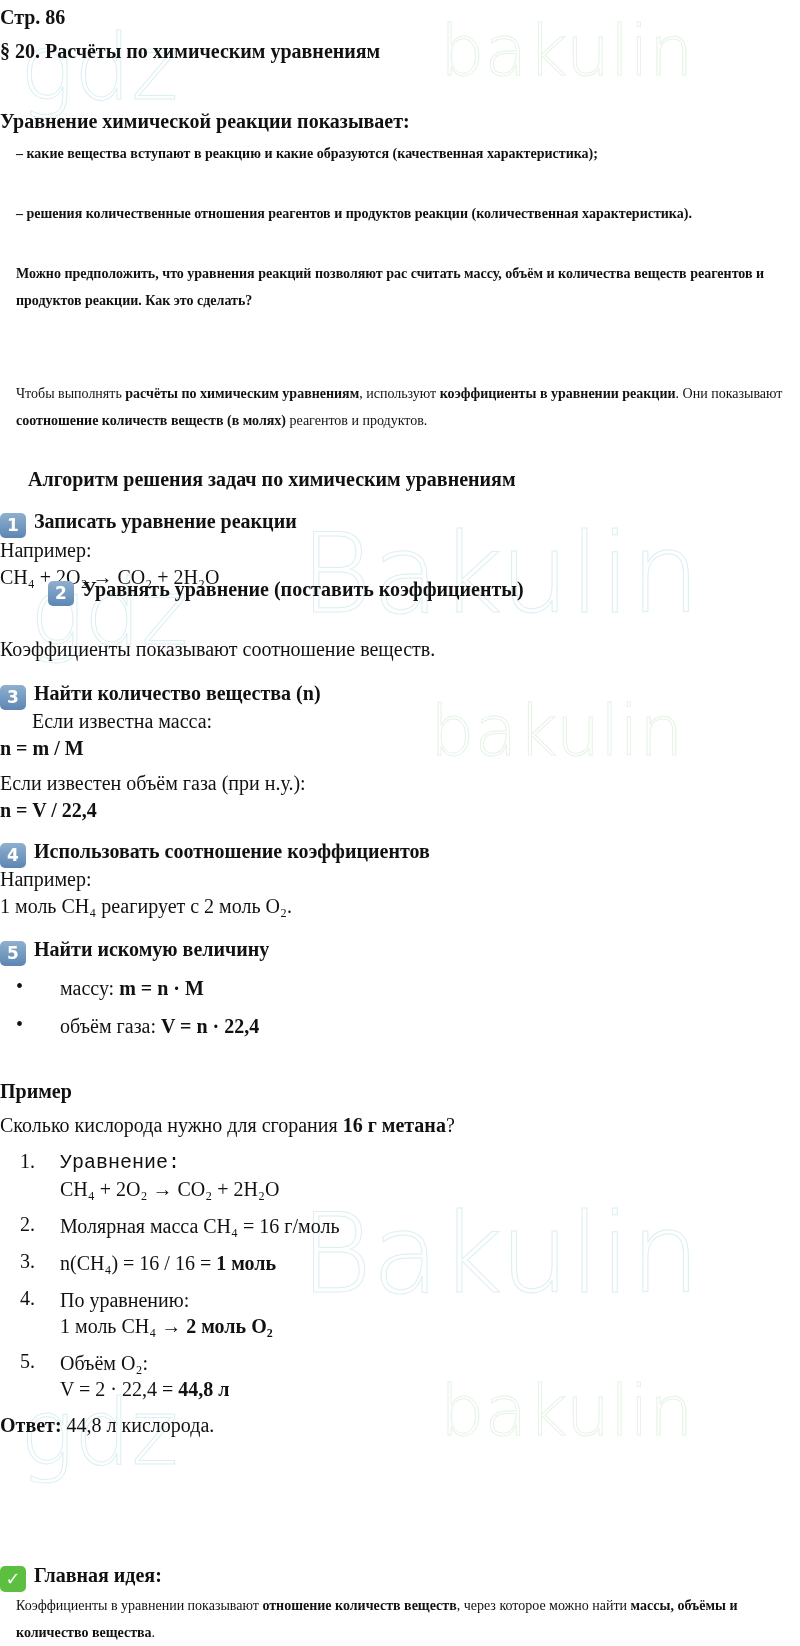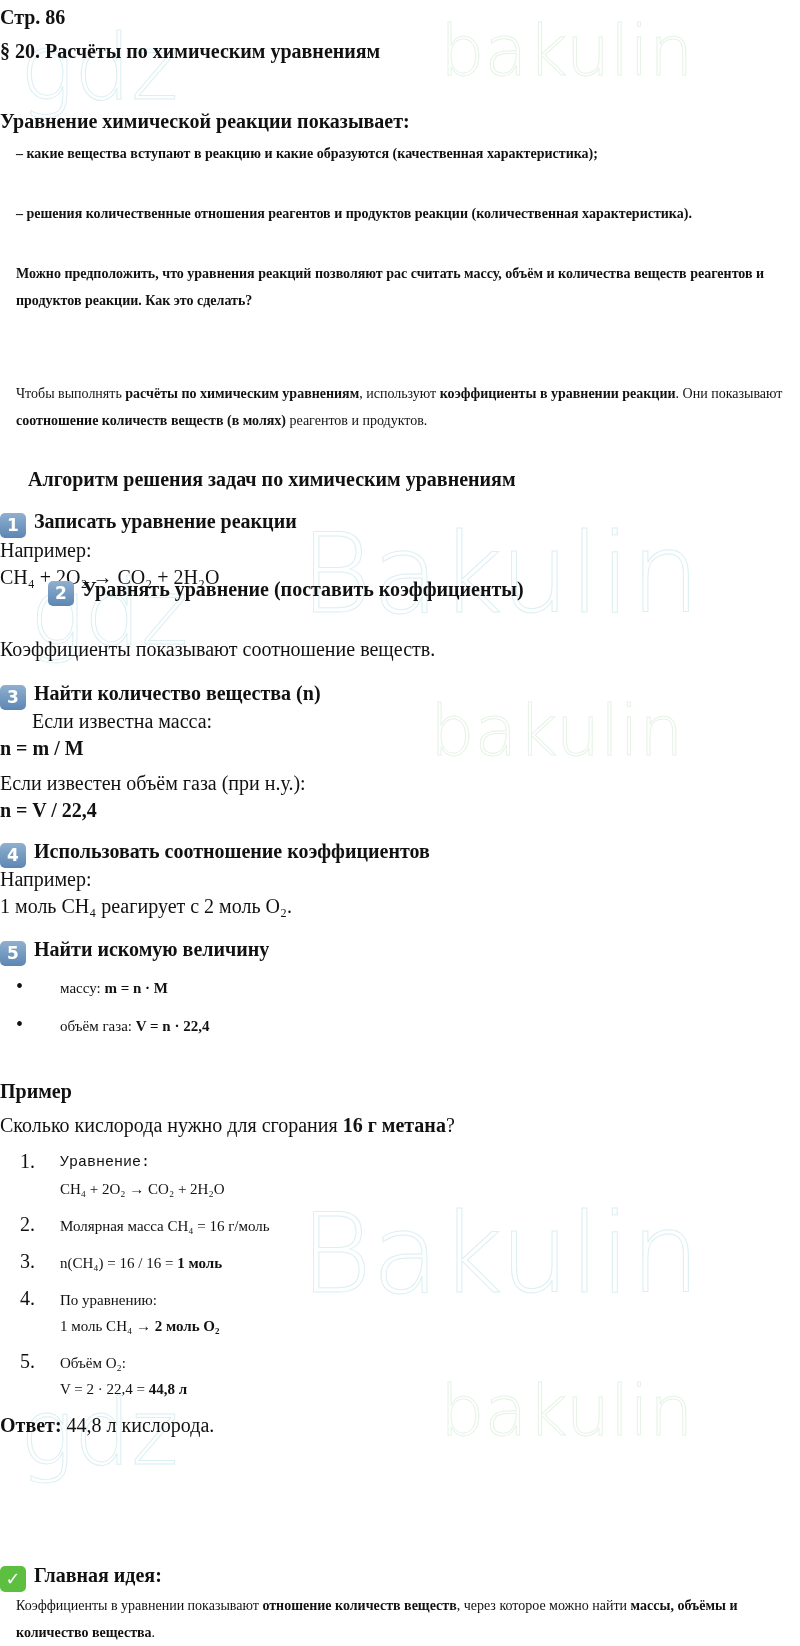--- a/index.html
+++ b/index.html
@@ -19,21 +19,21 @@
     display:inline-block; width:26px; height:25px; border-radius:5px;
     background:linear-gradient(#8fb0cf,#5c86b3); color:#fff; font-family:"DejaVu Sans", sans-serif;
     font-weight:bold; font-size:17px; line-height:25px; text-align:center; vertical-align:-3px; margin-right:8px;
   }
   .check {
     display:inline-block; width:26px; height:26px; border-radius:5px; background:#5cbf3f; color:#fff;
     font-family:"DejaVu Sans", sans-serif; font-size:18px; line-height:26px; text-align:center; vertical-align:-3px; margin-right:8px;
   }
   .bullet { position:absolute; left:16px; font-size:20px; }
   .num { position:absolute; left:20px; font-size:20px; }
-  .ind { position:absolute; left:60px; white-space:nowrap; font-size:15px; line-height:26px; }
+  .ind { position:absolute; left:60px; white-space:nowrap; font-size:20px; line-height:26px; }
 </style>
 </head>
 <body>
 
 <div>
   <div class="wm wm-b" style="left:440px;top:10px;font-size:70px;">bakulin</div>
   <div class="wm wm-g" style="left:20px;top:15px;font-size:90px;">gdz</div>
   <div class="wm wm-g" style="left:300px;top:510px;font-size:110px;">Bakulin</div>
   <div class="wm wm-g" style="left:30px;top:560px;font-size:90px;">gdz</div>
   <div class="wm wm-b" style="left:430px;top:690px;font-size:70px;">bakulin</div>

